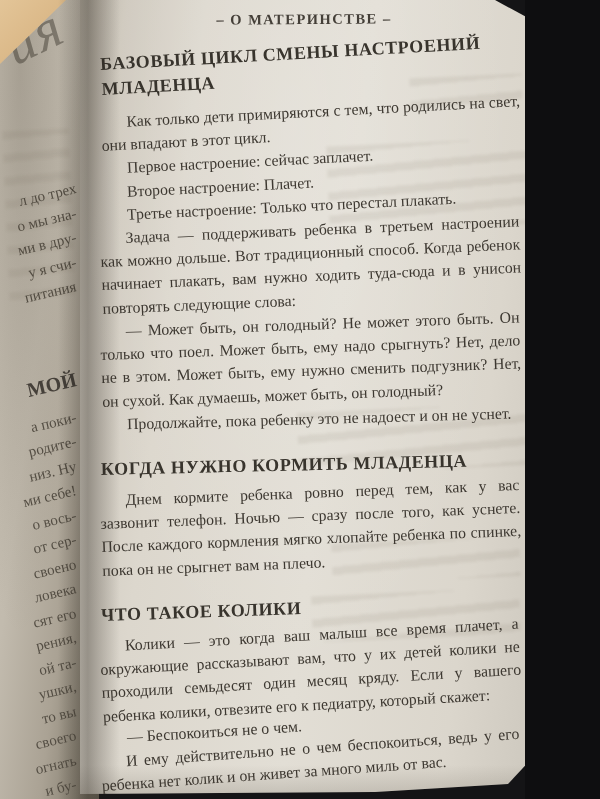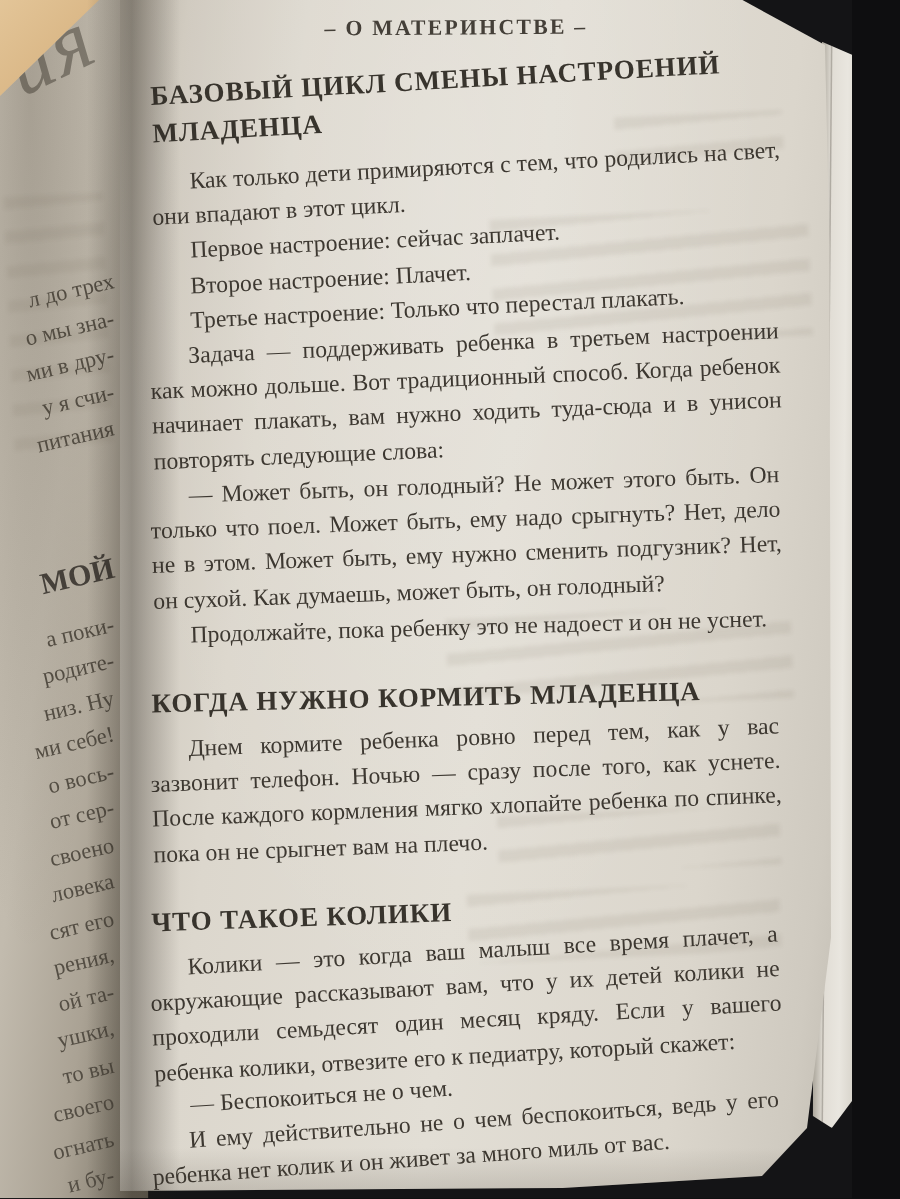--- a/index.html
+++ b/index.html
@@ -1,17 +1,17 @@
 <!DOCTYPE html>
 <html lang="ru"><head>
 <meta charset="utf-8">
 <style>
   html,body{margin:0;padding:0;background:#0e0e10;}
   #photo{
-    position:relative;width:568px;height:799px;overflow:hidden;
+    position:relative;width:525px;height:799px;overflow:hidden;
     background:#141416;
     font-family:"Liberation Serif","DejaVu Serif",serif;
   }
   
   .desk-corner{
     position:absolute;left:0;top:0;width:118px;height:86px;
     background:linear-gradient(135deg,#e3c598 0%,#d2ab77 70%,#b98f5c 100%);
     clip-path:polygon(0 0,118px 0,0 86px);
   }
   .desk-diamond{

